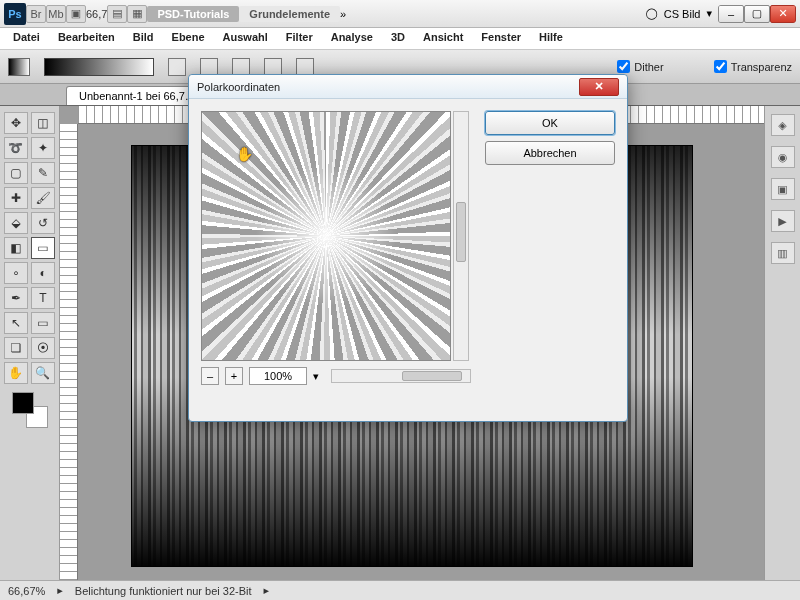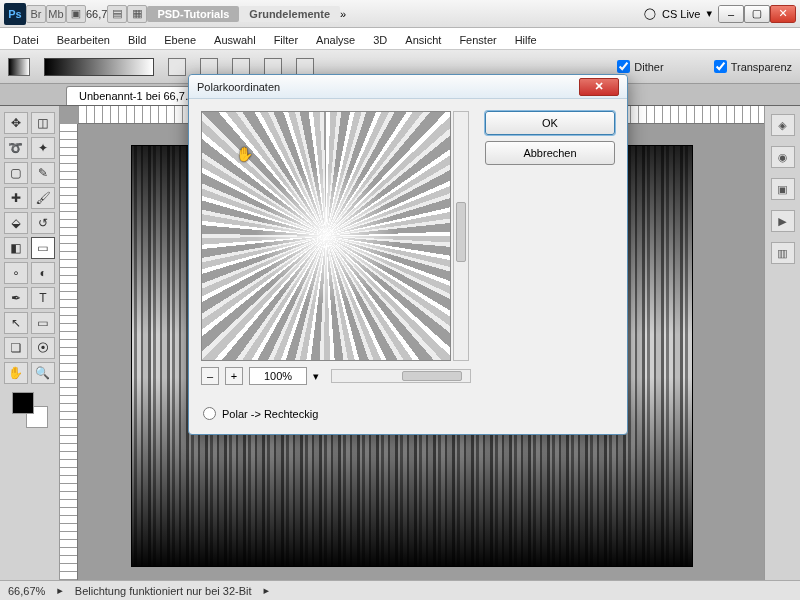--- a/index.html
+++ b/index.html
@@ -11,21 +11,21 @@
 .appbar .mini-btn { width: 20px; height: 18px; background:#dcdcdc; border:1px solid #aaa; border-radius:2px; display:flex;align-items:center;justify-content:center;color:#555; }
 .appbar .right { margin-left:auto; display:flex; gap:6px; align-items:center; }
 .appbar .pill { padding:2px 10px; background:#b0b0b0; border-radius:2px; color:#fff; font-weight:bold; }
 .appbar .pill.light { background:#e8e8e8; color:#555; }
 .appbar .zoom { color:#333; }
 .winbtn { width:26px; height:18px; border:1px solid #888; border-radius:2px; display:flex;align-items:center;justify-content:center; background:linear-gradient(#fdfdfd,#e0e0e0); }
 .winbtn.close { background:linear-gradient(#f08070,#d23b2a); color:#fff; border-color:#a83024; }
 .winbtn-group { display:flex; gap:0; border-radius:3px; overflow:hidden; }
 
 
-.menubar { height: 22px; background:#fff; display:flex; align-items:flex-end; padding:0 6px; gap:4px; border-bottom:1px solid #c9c9c9; }
+.menubar { height: 22px; background:#fff; display:flex; align-items:flex-start; padding:0 6px; gap:4px; border-bottom:1px solid #c9c9c9;font-weight:bold; }
 .menubar span { padding:3px 7px; color:#222; cursor:default; }
 
 
 .optbar { height: 34px; background:linear-gradient(#eaeaea,#cdcdcd); border-bottom:1px solid #9a9a9a; display:flex; align-items:center; padding:0 8px; gap:14px; }
 .optbar .swatch { width:22px; height:18px; background:linear-gradient(90deg,#000,#fff); border:1px solid #666; }
 .optbar .gradient-big { width:110px; height:18px; background:linear-gradient(90deg,#000,#fff); border:1px solid #444; }
 .optbar .icon-sq { width:18px; height:18px; border:1px solid #777; background:#e6e6e6; }
 .optbar label { display:flex; align-items:center; gap:4px; color:#222;padding-left:36px; }
 
 
@@ -94,21 +94,21 @@
   <div class="mini-btn">Mb</div>
   <div class="mini-btn">▣</div>
   <span class="zoom">66,7</span>
   <div class="mini-btn">▤</div>
   <div class="mini-btn">▦</div>
   <div class="pill">PSD-Tutorials</div>
   <div class="pill light">Grundelemente</div>
   <span>»</span>
   <div class="right">
     <span>◯</span>
-    <span>CS Live</span>
+    <span>CS Bild</span>
     <span>▾</span>
     <div class="winbtn-group">
       <div class="winbtn">–</div>
       <div class="winbtn">▢</div>
       <div class="winbtn close">✕</div>
     </div>
   </div>
 </div>
 
 <div class="menubar">
@@ -226,18 +226,14 @@
             <div class="thumb"></div>
           </div>
       </div>
     </div>
     <div class="dlg-side">
       <button class="primary">OK</button>
       <button>Abbrechen</button>
     </div>
   </div>
   <div class="radio-block">
-    <label>
-      <input type="radio" name="pc" style="">
-      <span>Polar -&gt; Rechteckig</span>
-    </label>
   </div>
 </div>
 
 </body></html>

